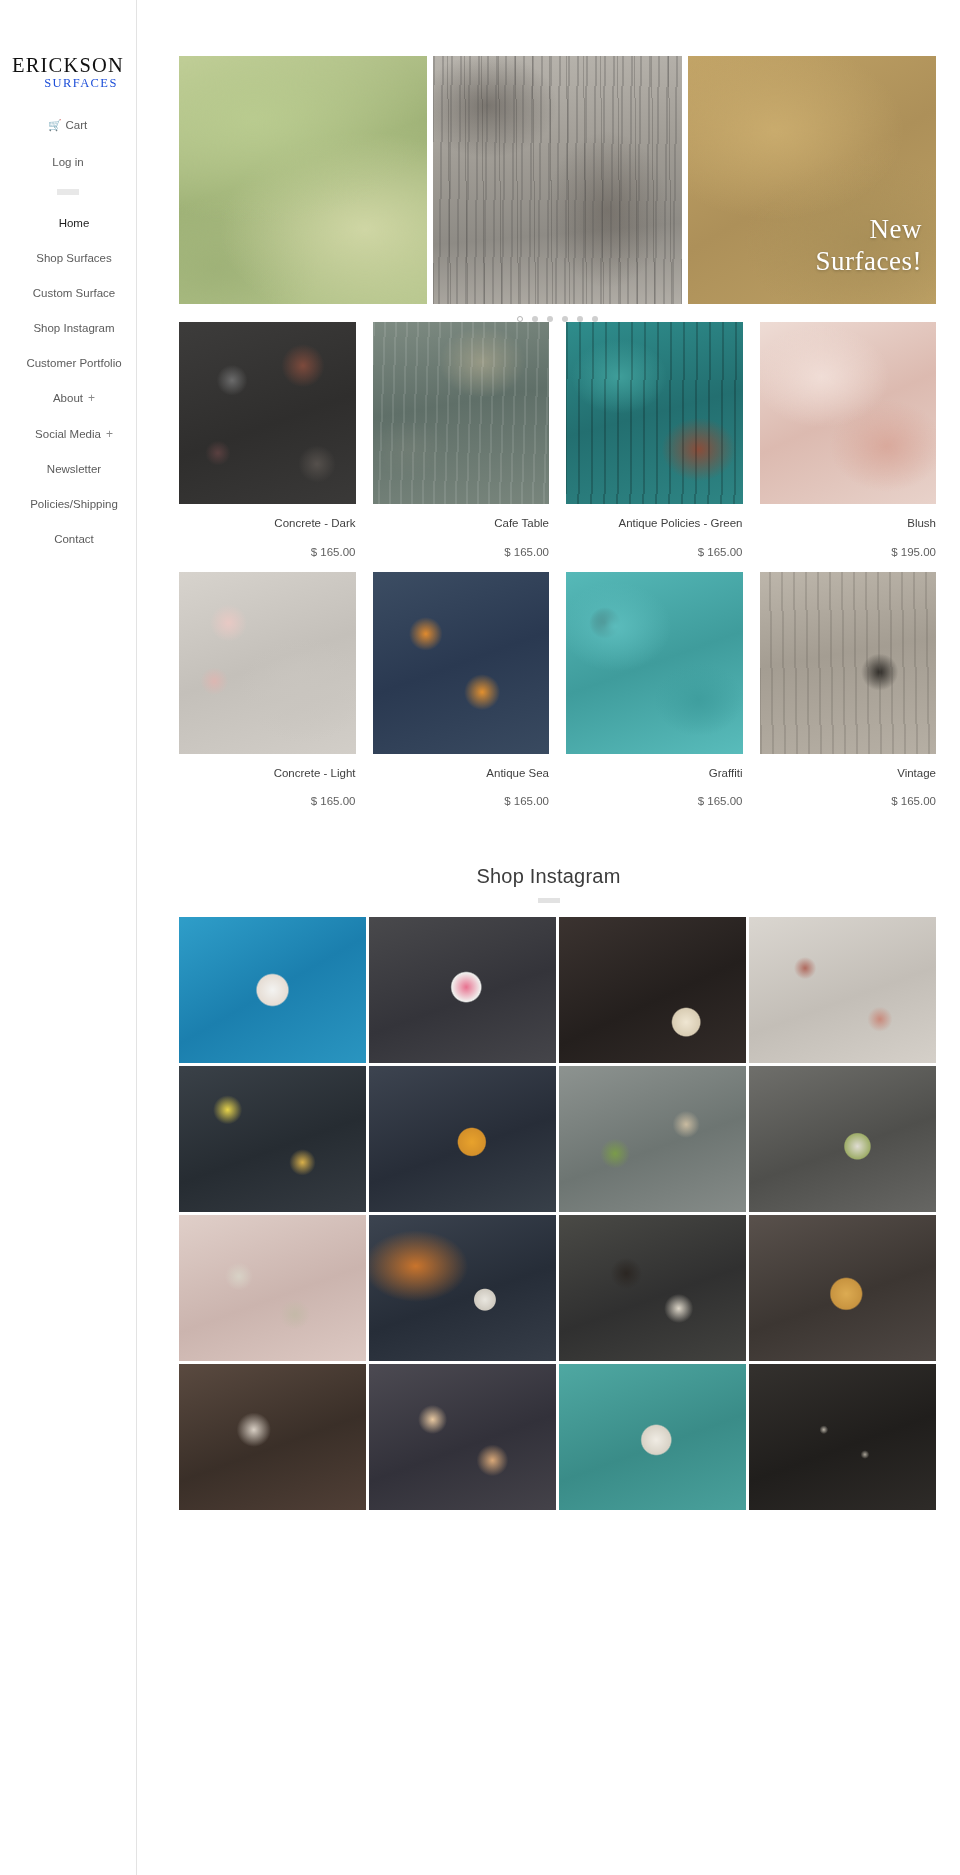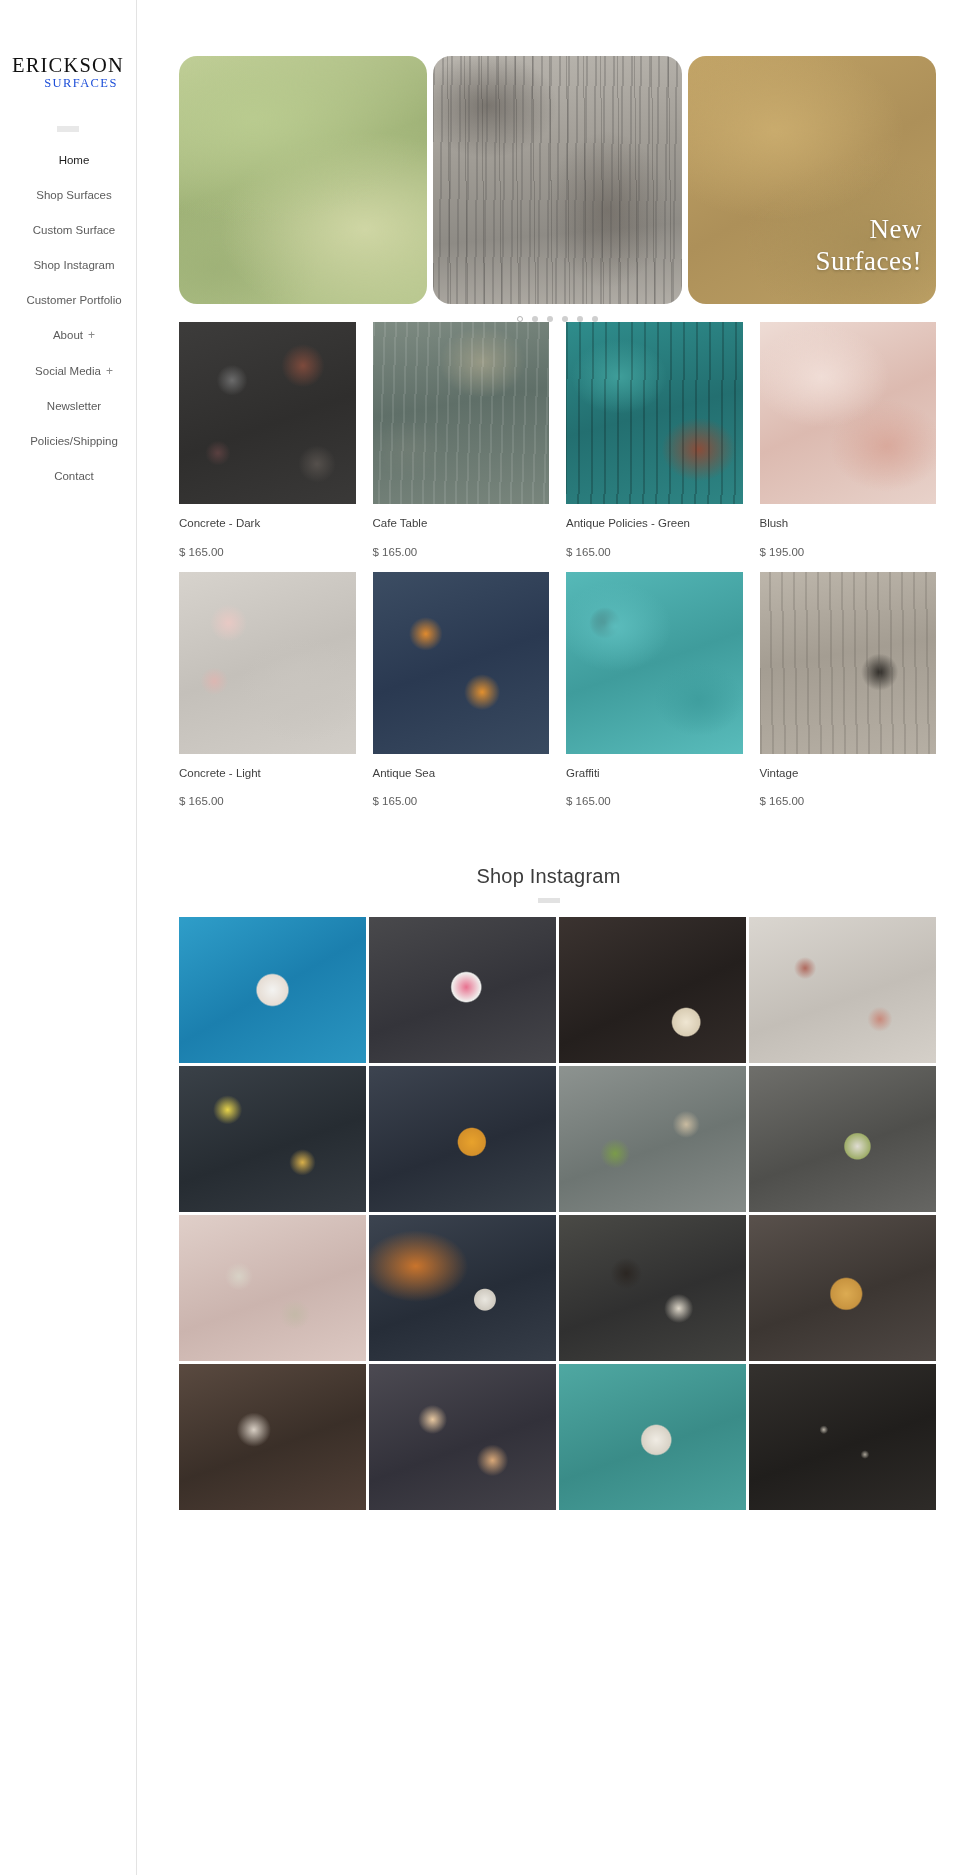--- a/index.html
+++ b/index.html
@@ -15,21 +15,21 @@
   
   .sidebar {
     width: 137px;
     min-height: 1875px;
     border-right: 1px solid #e3e3e3;
     background: #fff;
     flex: 0 0 137px;
     padding-top: 55px;
     text-align: center;
   }
-  .logo { margin: 0 auto 37px; width: 120px; text-align: center; line-height: 1; }
+  .logo { margin: 0 auto 26px; width: 120px; text-align: center; line-height: 1; }
   .logo-main {
     font-family: "Liberation Serif", serif;
     font-size: 20.5px;
     letter-spacing: 1.2px;
     color: #111;
     display: block;
   }
   .logo-sub {
     font-family: "Liberation Serif", serif;
     font-size: 12.5px;
@@ -64,21 +64,21 @@
   }
   .nav-link.active { color: #1d1d1d; }
   .plus { color: #8a8a8a; margin-left: 5px; font-size: 12px; }
 
   
   .main { flex: 1; padding: 0; background: #fff; }
 
   
   .hero { padding: 56px 24px 0 42px; }
   .hero-strip { display: flex; gap: 6px; height: 248px; }
-  .hero-panel { flex: 1; position: relative; overflow: hidden; border-radius: 18px; }
+  .hero-panel { flex: 1; position: relative; overflow: hidden; }
   .panel-green {
     background:
       radial-gradient(ellipse 120% 70% at 30% 25%, #b9cb8f 0%, rgba(185,203,143,0) 60%),
       radial-gradient(ellipse 90% 60% at 75% 70%, #cfd6a4 0%, rgba(207,214,164,0) 65%),
       radial-gradient(ellipse 60% 40% at 15% 85%, #9fb278 0%, rgba(159,178,120,0) 70%),
       linear-gradient(160deg, #c3cf9a 0%, #9fb277 45%, #b6c68d 100%);
   }
   .panel-wood {
     background:
       repeating-linear-gradient(91deg, rgba(90,88,86,0.30) 0px, rgba(90,88,86,0.30) 2px,
@@ -118,21 +118,21 @@
     color: #3c3c3c;
     letter-spacing: 0.2px;
   }
   .featured-title { margin: 50px 0 20px; }
   .insta-title { font-size: 20px; margin: 58px 0 10px; }
   .insta-rule { width: 22px; height: 5px; background: #e2e2e2; margin: 0 auto 14px; }
 
   
   .products { padding: 0 24px 0 42px; }
   .prow { display: flex; gap: 17px; margin-bottom: 14px; }
-  .pcard { flex: 1; text-align: left; }
+  .pcard { flex: 1; text-align: right; }
   .pthumb { width: 100%; height: 182px; overflow: hidden; background: #ddd; }
   .pname { font-size: 11.5px; color: #3f3f3f; margin-top: 11px; line-height: 1.45; }
   .pprice { font-size: 11.5px; color: #5e5e5e; margin-top: 14px; }
 
   
   .t-concrete-dark {
     background:
       radial-gradient(circle 22px at 30% 32%, #6b6b6b 0%, rgba(0,0,0,0) 70%),
       radial-gradient(circle 30px at 70% 24%, #7d4a3c 0%, rgba(0,0,0,0) 72%),
       radial-gradient(circle 18px at 22% 72%, #5a4040 0%, rgba(0,0,0,0) 70%),
@@ -212,20 +212,30 @@
 
 <div class="page">
 
   <aside class="sidebar">
 
     <div class="logo">
       <span class="logo-main">ERICKSON</span>
       <span class="logo-sub">SURFACES</span>
     </div>
 
+    <ul class="util-list">
+      <li>
+        <a class="util-link" href="#">
+          <span class="cart-icon">🛒</span><span>Cart</span>
+        </a>
+      </li>
+      <li>
+        <a class="util-link" href="#">Log in</a>
+      </li>
+    </ul>
 
     <div class="nav-divider"></div>
 
     <ul class="nav-list">
       <li>
         <a class="nav-link active" href="#">Home</a>
       </li>
       <li>
         <a class="nav-link" href="#">Shop Surfaces</a>
       </li>

